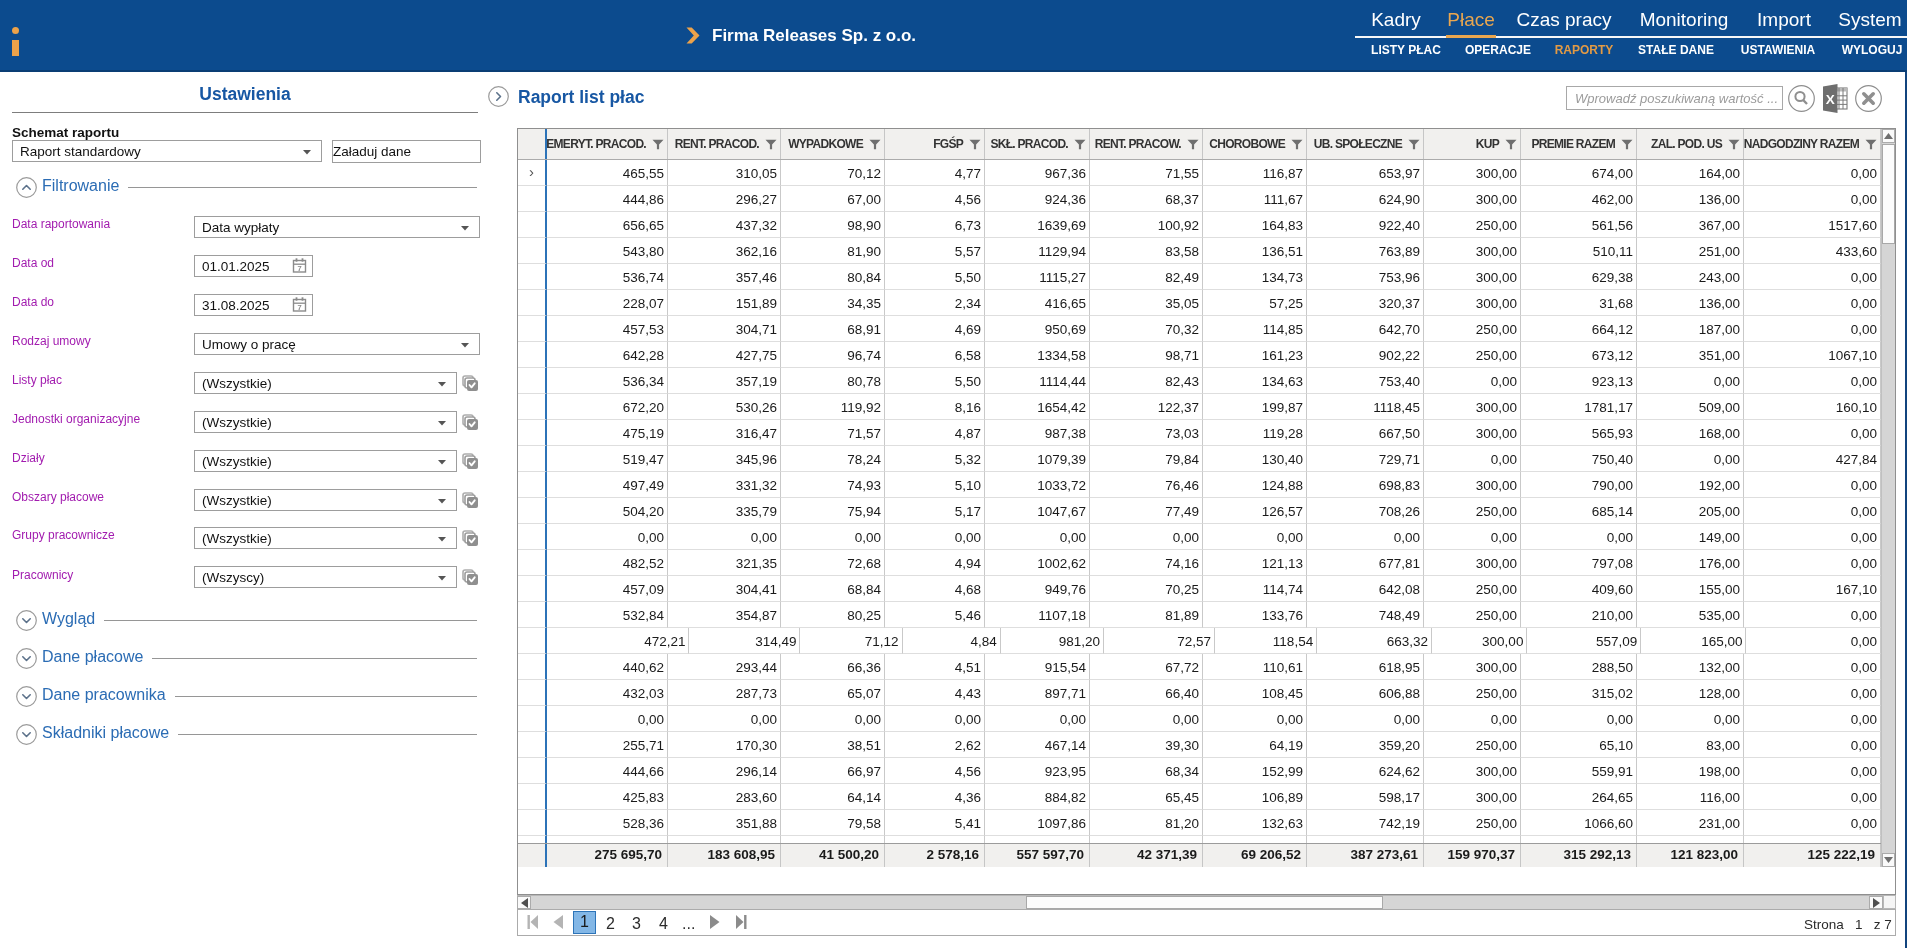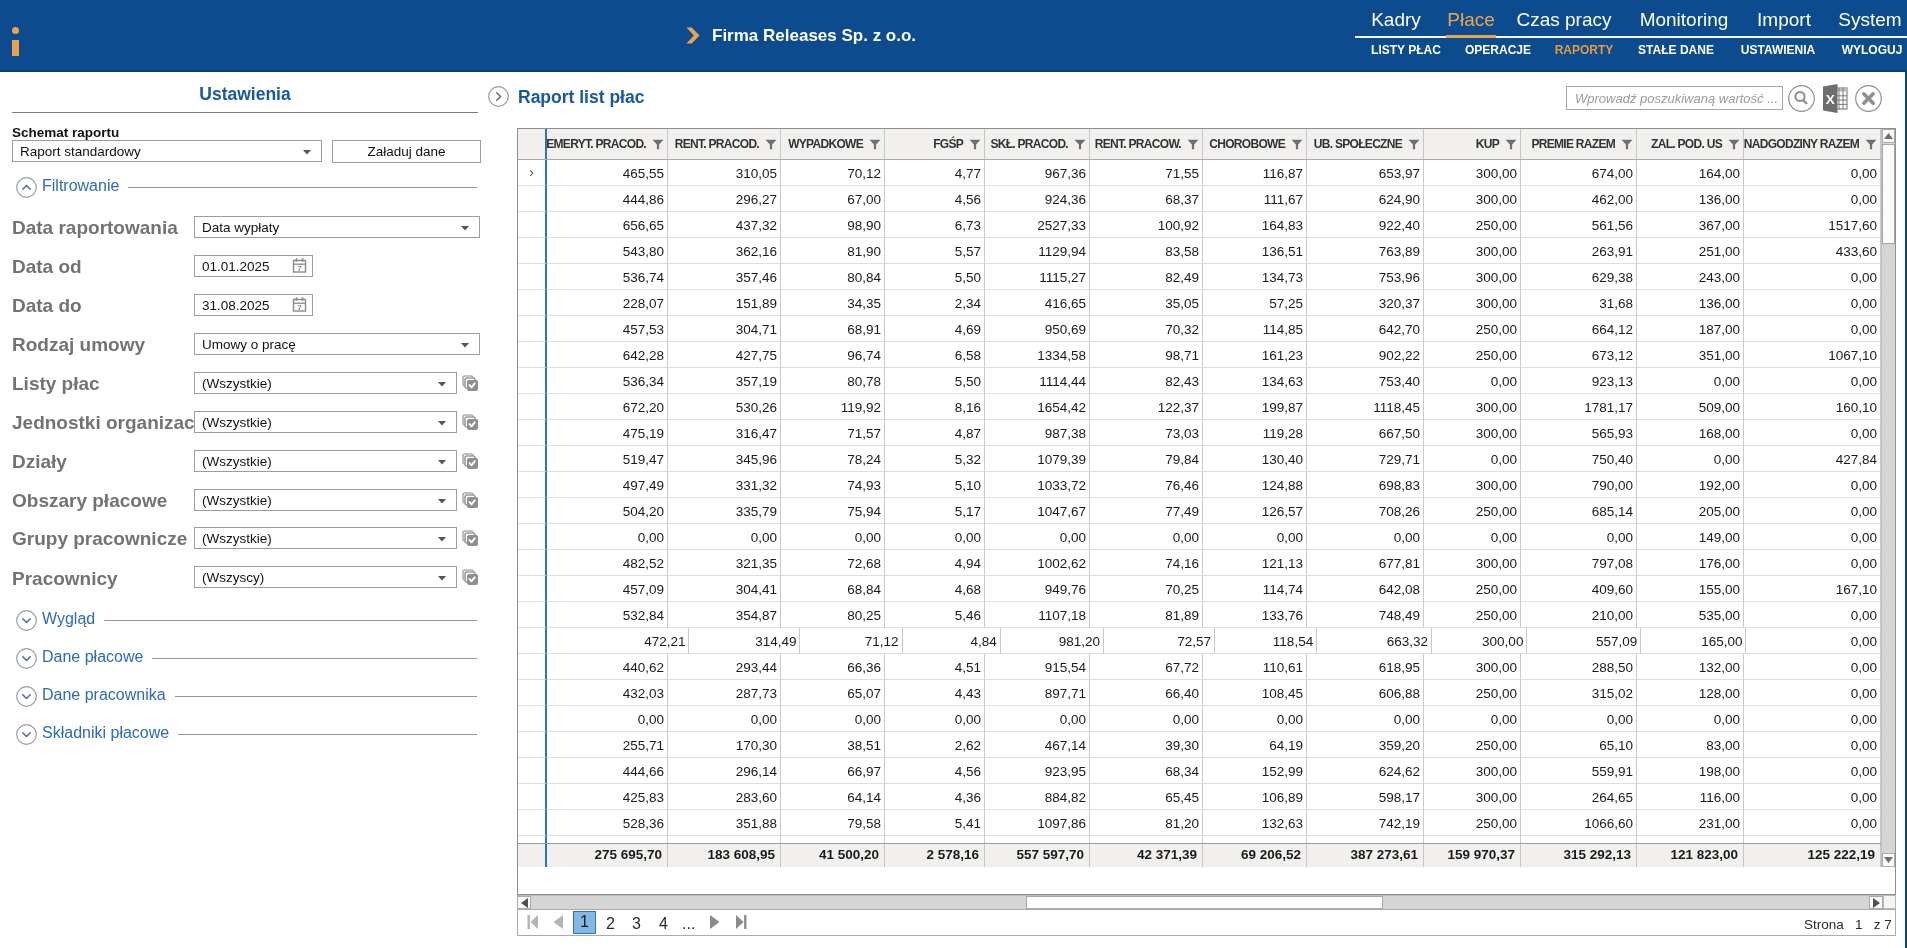--- a/index.html
+++ b/index.html
@@ -12,26 +12,26 @@
 .company{position:absolute;left:712px;top:26px;font-size:17px;font-weight:bold;color:#fff}
 .carrow{position:absolute;left:686px;top:27px}
 .nav1{position:absolute;top:9px;font-size:19px;color:#fff;white-space:nowrap;transform:translateX(-50%)}
 .navline{position:absolute;left:1355px;top:36px;width:552px;height:1.6px;background:#f7f7f7}
 .oline{position:absolute;left:1446px;top:35px;width:50px;height:3.4px;background:#e9a64f}
 .nav2{position:absolute;top:43px;font-size:12px;font-weight:bold;color:#fff;white-space:nowrap;transform:translateX(-50%)}
 .leftpanel{position:absolute;left:0;top:0;width:490px;height:948px;background:transparent}
 .ptitle{position:absolute;left:0;top:84px;width:490px;text-align:center;font-size:17.5px;font-weight:bold;color:#1757a3}
 .phr{position:absolute;left:12px;top:112px;width:466px;height:1.3px;background:#7d7d7d}
 .slab{position:absolute;left:12px;top:125px;font-size:13.5px;font-weight:bold;color:#111}
-.flab{position:absolute;font-size:19px;font-weight:bold;color:#737373;white-space:nowrap}
+.flab{position:absolute;font-size:12px;font-weight:normal;color:#a21caf;white-space:nowrap}
 .sel{position:absolute;height:22px;border:1px solid #9d9d9d;background:#fff;font-size:13.5px;color:#111;display:flex;align-items:center;padding-left:7px}
 .sel span{flex:0 0 auto}
 .sel .dd{position:absolute;right:10px;top:9px}
 .sel .cal{position:absolute;right:5px;top:2px}
-.btn{position:absolute;left:332px;top:140px;width:149px;height:23px;border:1px solid #9d9d9d;background:#fff;font-size:13.5px;color:#111;text-align:center;line-height:21px}
+.btn{position:absolute;left:332px;top:140px;width:149px;height:23px;border:1px solid #9d9d9d;background:#fff;font-size:13.5px;color:#111;line-height:21px}
 .sect{position:absolute;font-size:16px;color:#2b6cb4;white-space:nowrap}
 .hl{position:absolute;height:1.2px;background:#969696}
 .multi{position:absolute}
 .mtitle{position:absolute;left:518px;top:87px;font-size:17.5px;font-weight:bold;color:#1757a3}
 .search{position:absolute;left:1566px;top:86px;width:217px;height:24px;border:1px solid #a8a8a8;background:#fff;font-size:13px;font-style:italic;color:#9b9b9b;display:flex;align-items:center;padding-left:8px}
 .rightedge{position:absolute;left:1905px;top:72px;width:2px;height:876px;background:#11447e}
 .grid{position:absolute;left:517px;top:128px;width:1379px;height:767px;border:1px solid #8f8f8f;background:#fff}
 .groupbar{height:28px;border-bottom:1px solid #b3b3b3;font-size:12.5px;letter-spacing:-0.3px;color:#222;display:flex;align-items:center;padding-left:10px;background:#fff}
 .gridmain{display:flex}
 .cols{width:1363px}
@@ -339,41 +339,41 @@
               <div class="dc" style="width:116px">462,00</div>
               <div class="dc" style="width:107px">136,00</div>
               <div class="dc" style="width:137px">0,00</div>
             </div>
 <div class="drow">
               <div class="exp"></div>
               <div class="dc" style="width:121px">656,65</div>
               <div class="dc" style="width:113px">437,32</div>
               <div class="dc" style="width:104px">98,90</div>
               <div class="dc" style="width:100px">6,73</div>
-              <div class="dc" style="width:105px">2527,33</div>
+              <div class="dc" style="width:105px">1639,69</div>
               <div class="dc" style="width:113px">100,92</div>
               <div class="dc" style="width:104px">164,83</div>
               <div class="dc" style="width:117px">922,40</div>
               <div class="dc" style="width:97px">250,00</div>
               <div class="dc" style="width:116px">561,56</div>
               <div class="dc" style="width:107px">367,00</div>
               <div class="dc" style="width:137px">1517,60</div>
             </div>
 <div class="drow">
               <div class="exp"></div>
               <div class="dc" style="width:121px">543,80</div>
               <div class="dc" style="width:113px">362,16</div>
               <div class="dc" style="width:104px">81,90</div>
               <div class="dc" style="width:100px">5,57</div>
               <div class="dc" style="width:105px">1129,94</div>
               <div class="dc" style="width:113px">83,58</div>
               <div class="dc" style="width:104px">136,51</div>
               <div class="dc" style="width:117px">763,89</div>
               <div class="dc" style="width:97px">300,00</div>
-              <div class="dc" style="width:116px">263,91</div>
+              <div class="dc" style="width:116px">510,11</div>
               <div class="dc" style="width:107px">251,00</div>
               <div class="dc" style="width:137px">433,60</div>
             </div>
 <div class="drow">
               <div class="exp"></div>
               <div class="dc" style="width:121px">536,74</div>
               <div class="dc" style="width:113px">357,46</div>
               <div class="dc" style="width:104px">80,84</div>
               <div class="dc" style="width:100px">5,50</div>
               <div class="dc" style="width:105px">1115,27</div>

